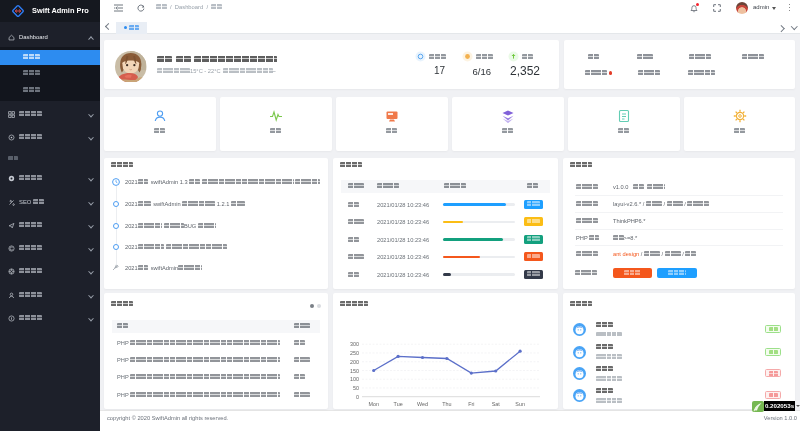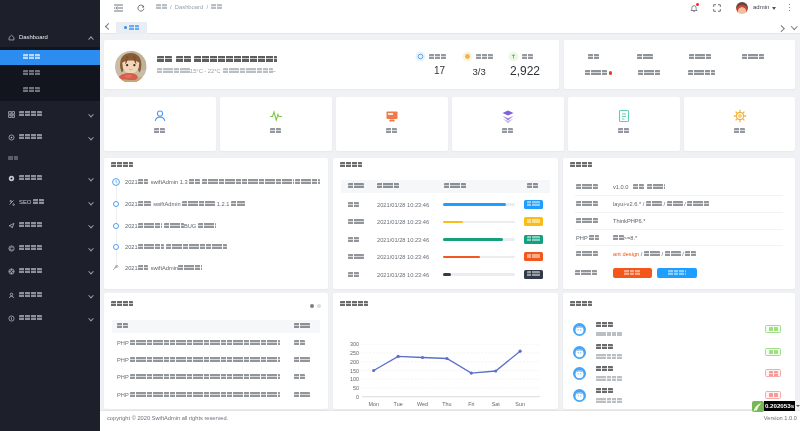--- a/index.html
+++ b/index.html
@@ -38,20 +38,27 @@
 .obadge{position:absolute;height:8px;line-height:7.5px;border-radius:1.5px;font-size:5px;padding:0 2.5px;border:.5px solid}
 .bar{position:absolute;height:2.6px;border-radius:2px;background:#ebedf0;width:72px}
 .bar i{position:absolute;left:0;top:0;height:2.6px;border-radius:2px;display:block}
 
 .vrow{position:absolute;left:12px;width:208px;font-size:5.7px;color:#5f646b;border-bottom:.5px solid #f2f3f5;white-space:nowrap}
 .btn{position:absolute;height:10.5px;line-height:10.5px;color:#fff;font-size:5.6px;text-align:center;border-radius:2px}
 </style></head>
 <body>
 
 <div id="sb">
+  <div id="sblogo">
+    <svg class="abs" style="left:11px;top:4px" width="14" height="14" viewBox="0 0 14 14">
+        <rect x="2.9" y="2.9" width="8.2" height="8.2" rx="1.2" transform="rotate(45 7 7)" fill="none" stroke="#2f7df6" stroke-width="1.35"></rect>
+        <path d="M4.2 7h5.6M7.9 5.4 9.8 7 7.9 8.6M6.1 5.4 4.2 7l1.9 1.6" stroke="#e05050" stroke-width=".95" fill="none"></path>
+      </svg>
+    <div class="abs" style="left:32px;top:0;height:22px;line-height:22px;font-size:7.4px;font-weight:bold;color:#fff">Swift Admin Pro</div>
+  </div>
   <div class="mi" style="top:26px">
       <svg class="ic" viewBox="0 0 10 10">
         <path d="M1.5 5 5 1.8 8.5 5v3.5h-7z" fill="none" stroke="#c3c7cf" stroke-width="1"></path>
       </svg>
       <span class="lbl" style="color:#e8eaee">Dashboard</span>
       <span class="chev up"></span>
     </div>
   <div id="sub">
     <div class="si act" style="top:3px">
         <span class="lbl"><i class="t" style="width:2.86em"></i></span>
@@ -206,27 +213,27 @@
         <circle cx="5.5" cy="5.5" r="5" fill="#e8f3fd"></circle>
         <circle cx="5.5" cy="5.5" r="2.3" fill="none" stroke="#58a6f0" stroke-width="1"></circle>
       </svg></div>
   <div class="abs" style="left:325px;top:14px;font-size:6px;color:#636a73"><i class="t" style="width:2.86em"></i></div>
   <div class="abs" style="left:330px;top:25.5px;font-size:10px;color:#2e3338">17</div>
   <div class="abs" style="left:358px;top:11.5px"><svg width="11" height="11" viewBox="0 0 11 11">
         <circle cx="5.5" cy="5.5" r="5" fill="#fdf3e1"></circle>
         <circle cx="5.5" cy="5.5" r="2.4" fill="#f3b14f"></circle>
       </svg></div>
   <div class="abs" style="left:372px;top:14px;font-size:6px;color:#636a73"><i class="t" style="width:2.86em"></i></div>
-  <div class="abs" style="left:368.5px;top:26px;font-size:9.5px;color:#2e3338">3/3</div>
+  <div class="abs" style="left:368.5px;top:26px;font-size:9.5px;color:#2e3338">6/16</div>
   <div class="abs" style="left:404px;top:11.5px"><svg width="11" height="11" viewBox="0 0 11 11">
         <circle cx="5.5" cy="5.5" r="5" fill="#eafae6"></circle>
         <path d="M5.5 7.6V3.6M3.9 5 5.5 3.4 7.1 5" fill="none" stroke="#6fc93c" stroke-width="1"></path>
       </svg></div>
   <div class="abs" style="left:418px;top:14px;font-size:6px;color:#636a73"><i class="t" style="width:1.86em"></i></div>
-  <div class="abs" style="left:406px;top:24px;font-size:12px;color:#2e3338">2,922</div>
+  <div class="abs" style="left:406px;top:24px;font-size:12px;color:#2e3338">2,352</div>
 </div>
 
 <div class="card" style="left:563.5px;top:39.5px;width:231.5px;height:49.5px;font-size:5.7px;color:#596069">
   <div class="abs" style="left:24.5px;top:14px"><i class="t" style="width:1.86em"></i></div>
   <div class="abs" style="left:73.5px;top:14px"><i class="t" style="width:2.86em"></i></div>
   <div class="abs" style="left:125px;top:14px"><i class="t" style="width:3.86em"></i></div>
   <div class="abs" style="left:178px;top:14px"><i class="t" style="width:3.86em"></i></div>
   <div class="abs" style="left:21px;top:30.5px"><i class="t" style="width:3.86em"></i><span style="display:inline-block;width:3.4px;height:3.4px;border-radius:50%;background:#e33c28;margin-left:2px;vertical-align:.5px"></span></div>
   <div class="abs" style="left:74px;top:30.5px"><i class="t" style="width:3.86em"></i></div>
   <div class="abs" style="left:124px;top:30.5px"><i class="t" style="width:4.86em"></i></div>

